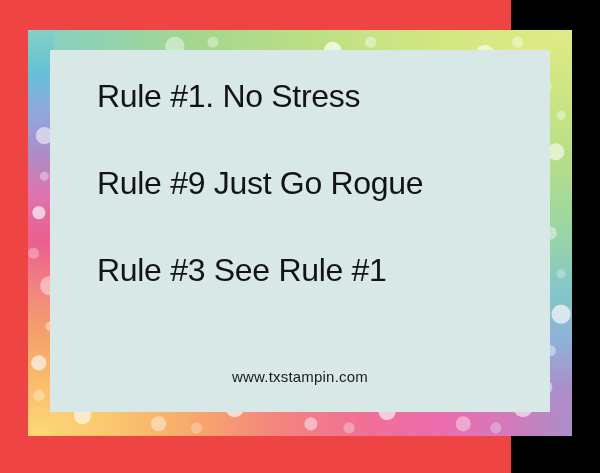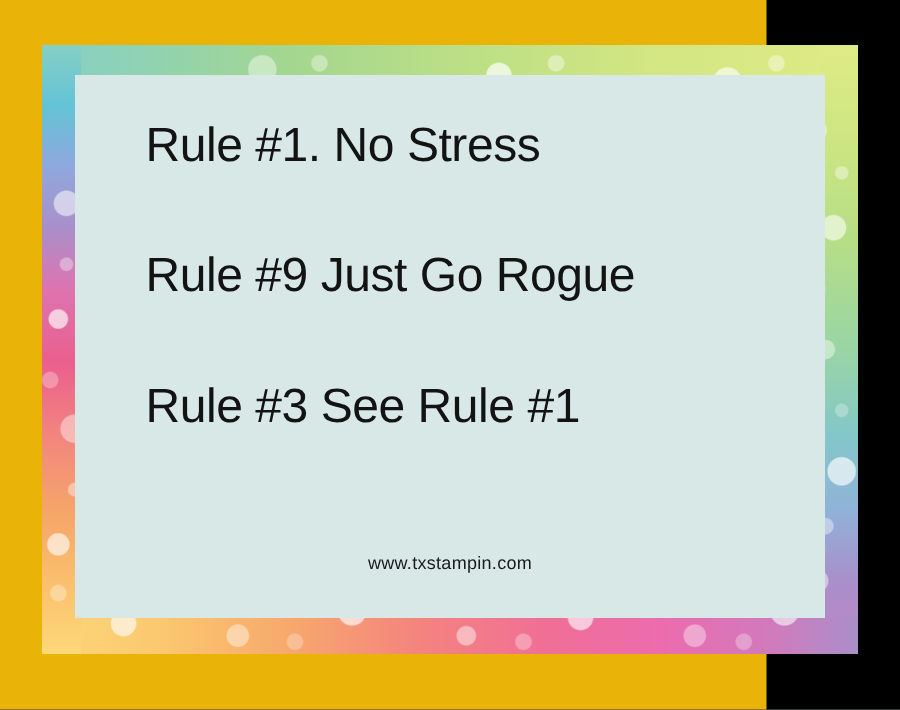--- a/index.html
+++ b/index.html
@@ -13,21 +13,21 @@
     height: 473px;
     overflow: hidden;
     font-family: "Liberation Sans", sans-serif;
   }
 
   
   .canvas {
     position: relative;
     width: 511px;
     height: 473px;
-    background: #eab308;
+    background: #ef4444;
   }
 
   
   .confetti-frame {
     position: absolute;
     left: 28px;
     top: 30px;
     width: 544px;
     height: 406px;
     overflow: hidden;
@@ -191,21 +191,21 @@
   .rule-line.r1 { margin-bottom: 55px; }
   .rule-line.r2 { margin-bottom: 55px; }
   .rule-line.r3 { margin-bottom: 16px; }
 
   .website {
     position: absolute;
     left: 0;
     top: 318px;
     width: 500px;
     text-align: center;
-    font-size: 12px;
+    font-size: 15px;
     letter-spacing: 0.2px;
     color: #1a1a1a;
   }
 </style>
 </head>
 <body>
 
 <div class="canvas">
 
   <div class="confetti-frame">

